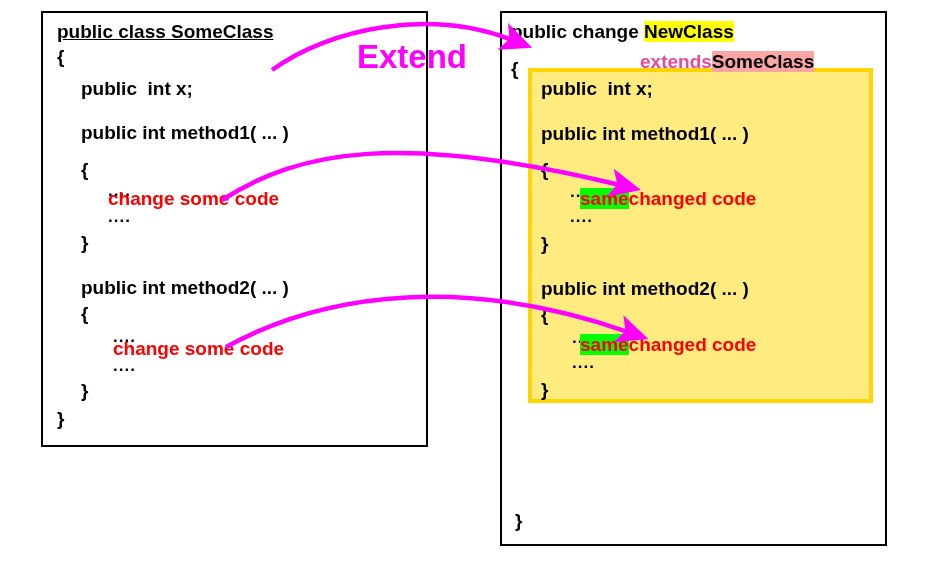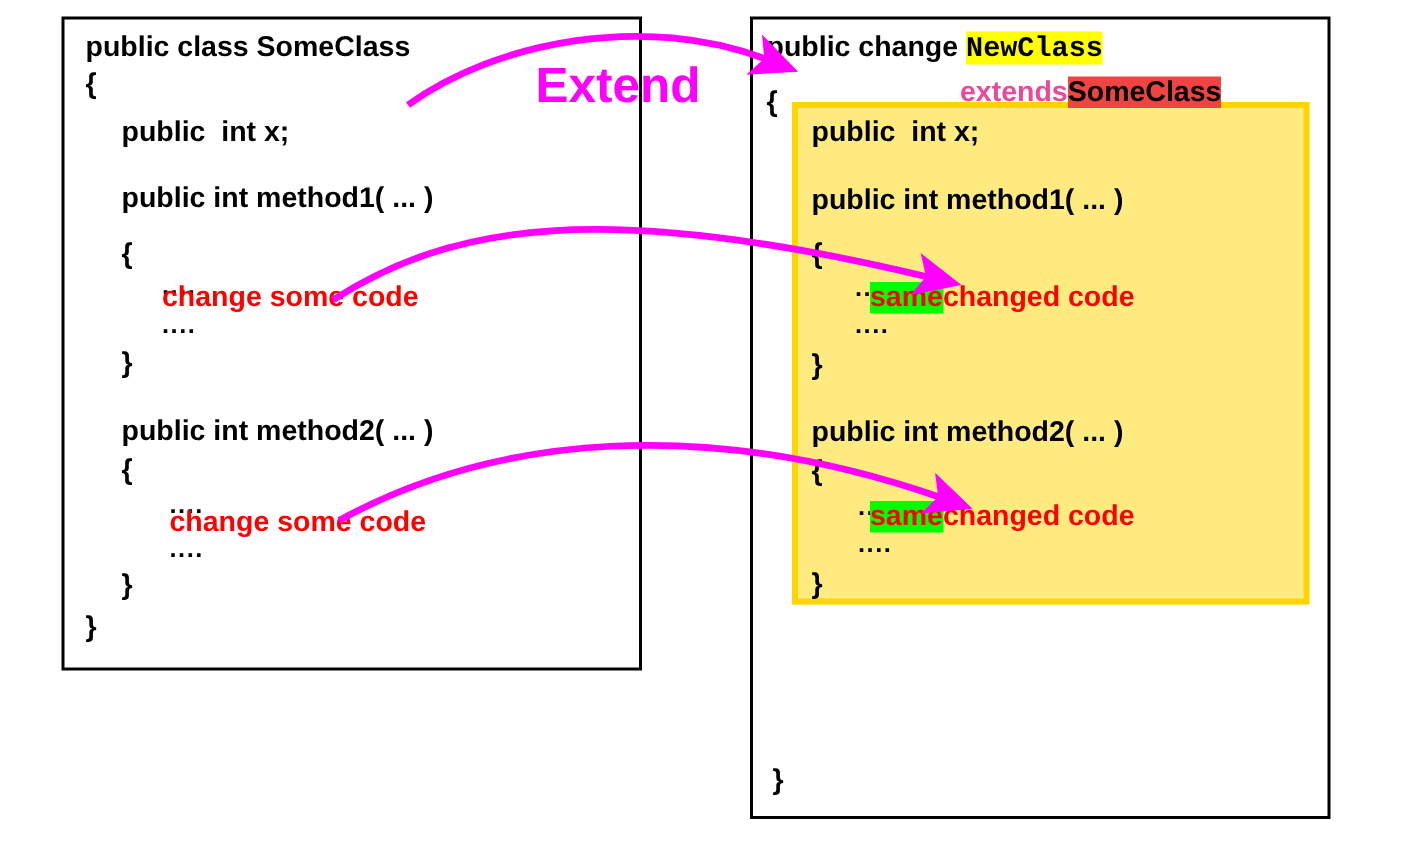--- a/index.html
+++ b/index.html
@@ -49,22 +49,22 @@
     white-space: pre;
   }
   .code.small-dots {
     font-size: 17px;
     letter-spacing: 1px;
   }
   .red   { color: #ff0000; }
   .blue  { color: #ec4899; }
 
   
-  .hl-yellow { background: #ffff00; font-family: Liberation Mono, monospace; }
-  .hl-gold   { background: #ef4444; }
+  .hl-yellow { background: #ffff00; }
+  .hl-gold   { background: #fca5a5; }
   .hl-green  { background: #00ff00; color: #ff0000; text-align: right; }
 
   
   #extend-label {
     position: absolute;
     left: 357px;
     top: 38px;
     font-family: "Liberation Sans", sans-serif;
     font-weight: bold;
     font-size: 33px;
@@ -81,21 +81,21 @@
     pointer-events: none;
   }
 </style>
 </head>
 <body>
 
 <div id="canvas">
 
   <div class="panel" id="panel-left"></div>
 
-  <div class="code" style="left:57px;  top:22px;">public class SomeClass</div>
+  <div class="code" style="left:57px;  top:22px;text-decoration:underline;">public class SomeClass</div>
   <div class="code" style="left:57px;  top:47px;">{</div>
   <div class="code" style="left:81px;  top:79px;">public  int x;</div>
 
   <div class="code" style="left:81px;  top:123px;">public int method1( ... )</div>
   <div class="code" style="left:81px;  top:160px;">{</div>
   <div class="code small-dots" style="left:108px; top:181px;">....</div>
   <div class="code red" style="left:108px; top:189px;">change some code</div>
   <div class="code small-dots" style="left:108px; top:207px;">....</div>
   <div class="code" style="left:81px;  top:233px;">}</div>
 

